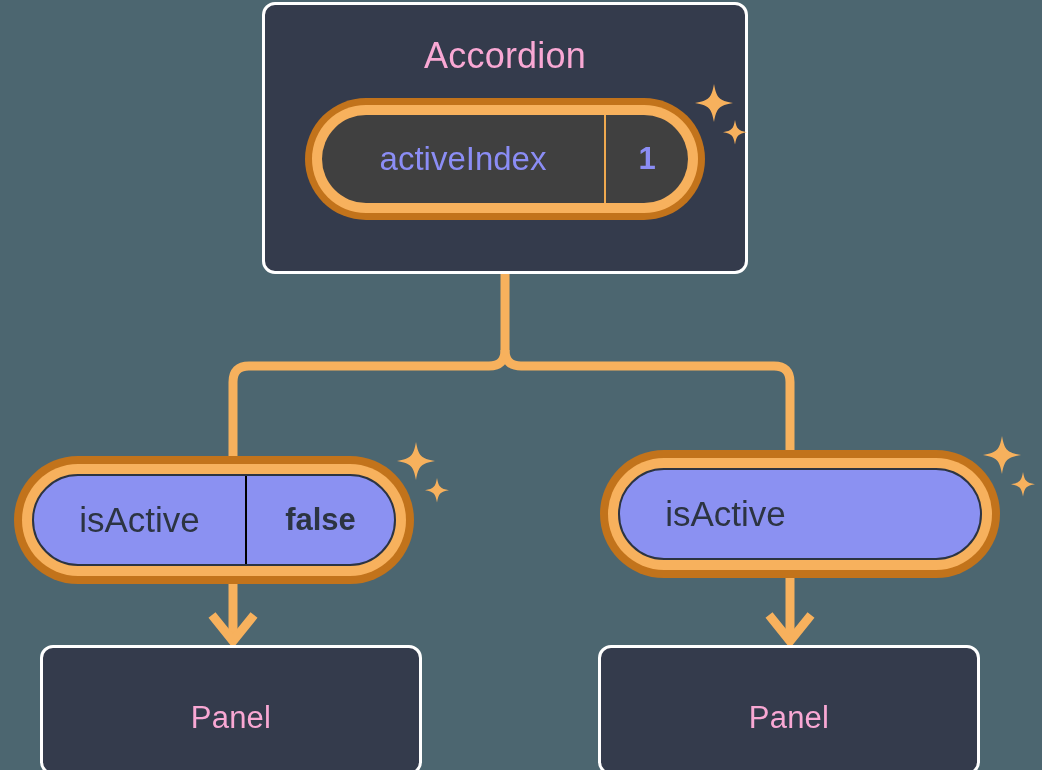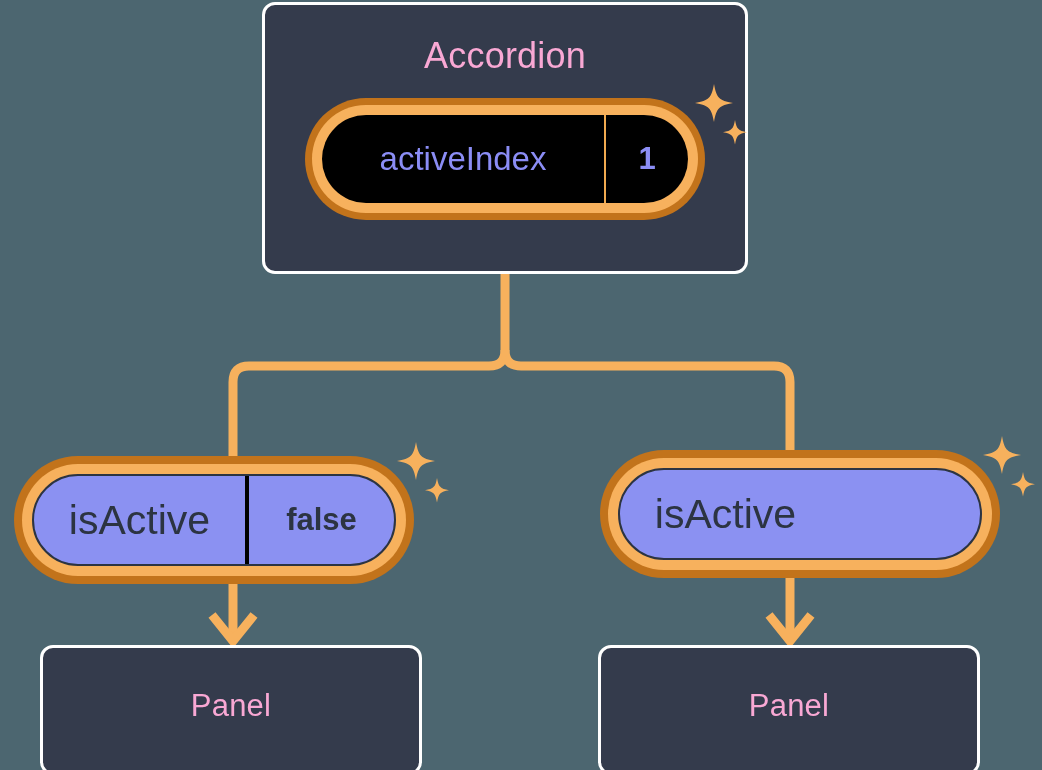--- a/index.html
+++ b/index.html
@@ -63,21 +63,21 @@
   }
 
   .panel-box {
     width: 382px;
     height: 130px;
     top: 645px;
   }
   #panel-box-left  { left: 40px; }
   #panel-box-right { left: 598px; }
   .panel-box .comp-title {
-    top: 40px;
+    top: 52px;
     font-size: 31px;
   }
 
   
   .pill {
     position: absolute;
     box-sizing: border-box;
     display: flex;
     align-items: stretch;
     border-radius: 999px;
@@ -108,21 +108,21 @@
     display: flex;
     align-items: center;
     justify-content: center;
     height: 100%;
     box-sizing: border-box;
     white-space: nowrap;
   }
 
   
   .pill-dark .pill-face {
-    background: #000000;
+    background: #404040;
     justify-content: center;
   }
   .pill-dark .pill-key {
     color: #8b8df5;
     font-weight: 400;
   }
   .pill-dark .pill-val {
     color: #8b8df5;
     font-weight: 700;
     border-left: 2px solid #f0a94f;
@@ -133,21 +133,21 @@
     background: #8b91f2;
     border: 2px solid #2c3442;
   }
   .pill-light .pill-key {
     color: #2c3442;
     font-weight: 400;
   }
   .pill-light .pill-val {
     color: #2c3442;
     font-weight: 700;
-    border-left: 4px solid #000000;
+    border-left: 2px solid #000000;
   }
 
   
   #pill-active-index {
     left: 305px;
     top: 98px;
     width: 400px;
     height: 122px;
   }
   #pill-active-index .pill-outer { left: 0;  top: 0;  right: 0;  bottom: 0; }
@@ -157,21 +157,21 @@
   #pill-active-index .pill-val   { flex: 1 1 auto;  font-size: 31px; }
 
   
   .pill-light {
     width: 400px;
     height: 128px;
   }
   .pill-light .pill-outer { left: 0;  top: 0;  right: 0;  bottom: 0; }
   .pill-light .pill-inner { left: 8px; top: 8px; right: 8px; bottom: 8px; }
   .pill-light .pill-face  { left: 18px; top: 18px; right: 18px; bottom: 18px; }
-  .pill-light .pill-key   { flex: 0 0 211px; font-size: 41px; }
+  .pill-light .pill-key   { flex: 0 0 211px; font-size: 35px; }
   .pill-light .pill-val   { flex: 1 1 auto;  font-size: 31px; }
 
   #pill-is-active-left  { left: 14px;  top: 456px; }
   #pill-is-active-right { left: 600px; top: 450px; }
 
   
   .sparkle-group {
     position: absolute;
     pointer-events: none;
   }

